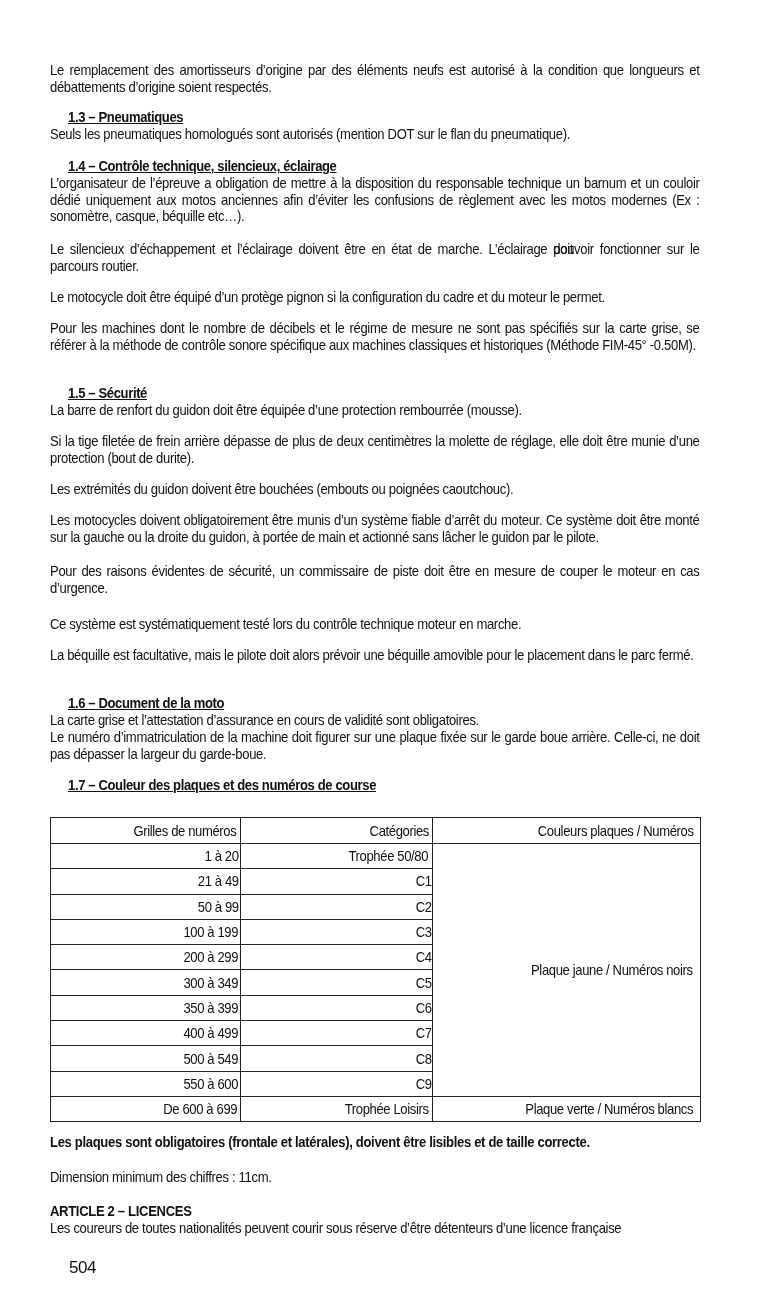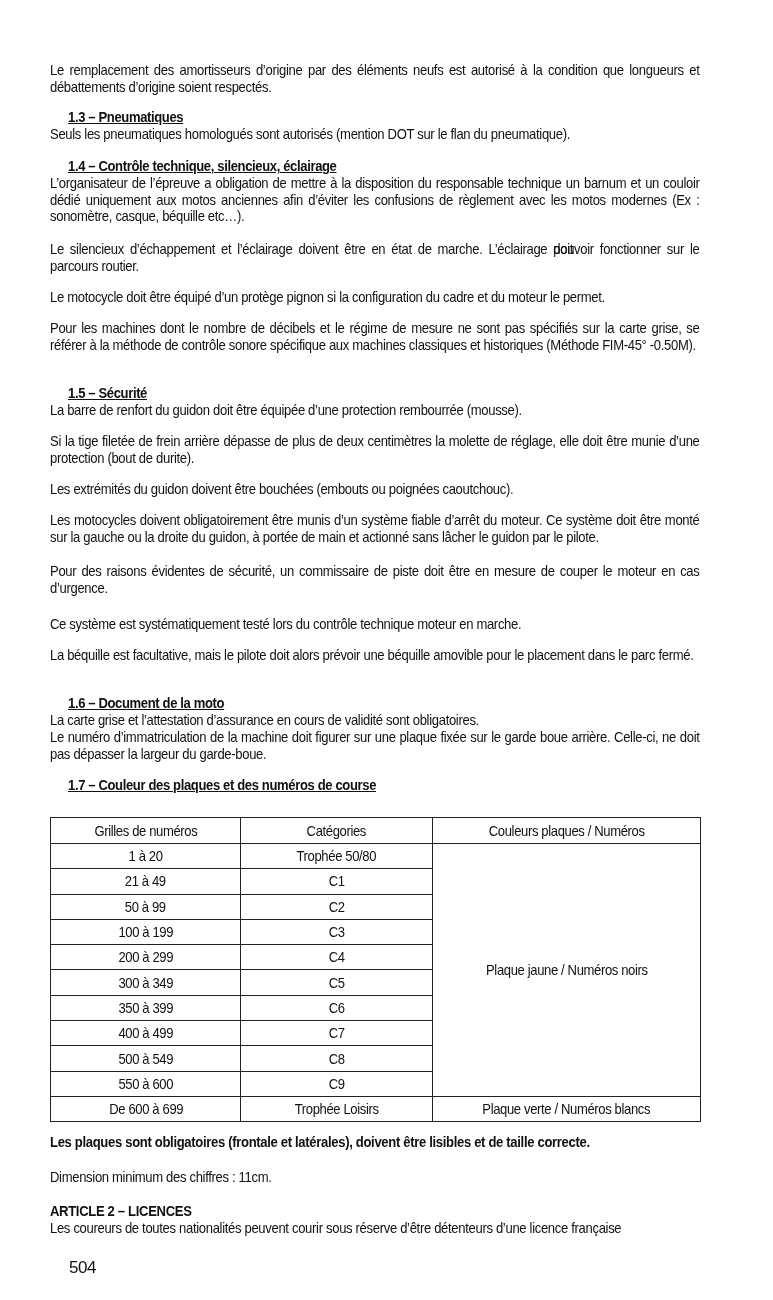--- a/index.html
+++ b/index.html
@@ -9,21 +9,21 @@
   .p { position: absolute; left: 0; width: 650px; font-size: 14.2px; line-height: 16.5px;
        text-align: justify; letter-spacing: -0.35px; transform-origin: left top; }
   .p.cond { transform: scaleX(0.92); width: 706px; }
   .h { position: absolute; left: 18px; font-size: 14.2px; line-height: 16.5px; font-weight: bold;
        text-decoration: underline; letter-spacing: -0.4px; transform: scaleX(0.92); transform-origin: left top; }
   .bold { font-weight: bold; }
   .overlap { position: relative; display: inline-block; }
   .overlap .a { position: absolute; left: 0; top: 0; }
   table.plates { position: absolute; left: 0; top: 817px; width: 651px; border-collapse: collapse;
                  font-size: 14.2px; letter-spacing: -0.4px; }
-  table.plates td, table.plates th { border: 1.2px solid #222; text-align: center; padding: 0;
+  table.plates td, table.plates th { border: 1.2px solid #222; text-align: right; padding: 0;
                  height: 24.3px; font-weight: normal; }
   table.plates th { height: 25px; }
   .c1 { width: 190px; } .c2 { width: 191px; } .c3 { width: 268px; margin-left: 28px; }
   .cellt { display: inline-block; transform: scaleX(0.92); }
   .pagenum { position: absolute; left: 19px; top: 1258px; font-size: 17px; letter-spacing: -0.5px; }
 </style>
 </head>
 <body>
 
 <div class="page">

